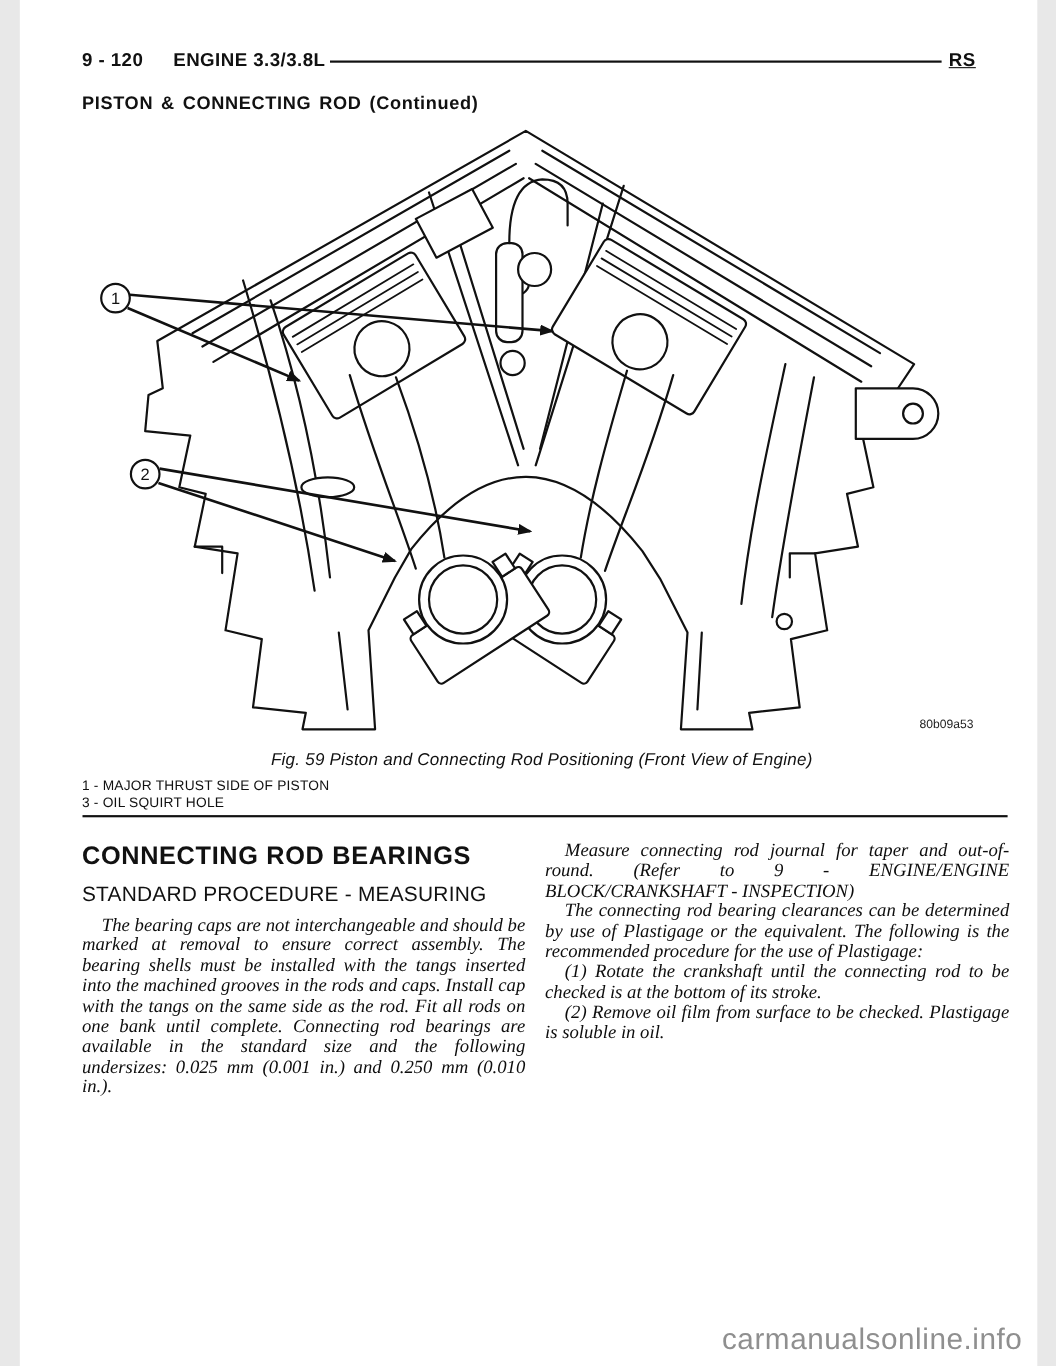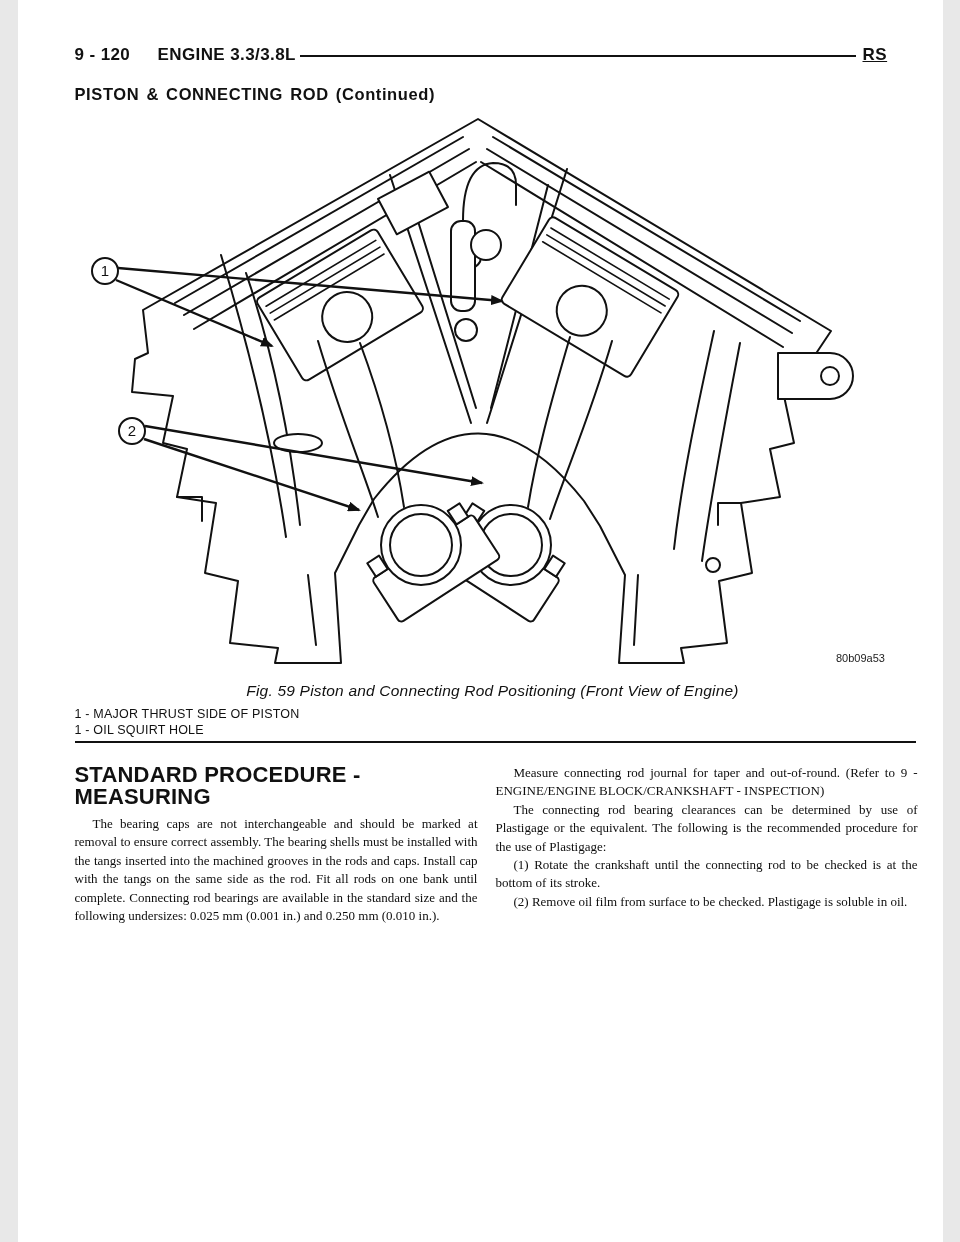--- a/index.html
+++ b/index.html
@@ -20,24 +20,24 @@
     position:absolute;left:60px;top:682px;width:830px;text-align:center;
     font-size:15.5px;font-weight:normal;font-style:italic;letter-spacing:.2px;
   }
   .fig-legend{position:absolute;left:57px;top:706px;font-size:12.5px;line-height:16px;letter-spacing:.2px;}
   .legend-rule{position:absolute;left:57px;top:741px;width:841px;height:2px;background:#111;}
   
   .col{position:absolute;top:764px;}
   .col-left{left:57px;width:403px;}
   .col-right{left:478px;width:422px;}
   .h1{font-size:23px;font-weight:bold;letter-spacing:.6px;margin:0 0 13px 0;line-height:26px;}
-  .h2{font-size:22px;font-weight:bold;letter-spacing:.2px;line-height:22px;margin:0 0 7px 0;}
+  .h2{font-size:19px;font-weight:normal;letter-spacing:.2px;line-height:22px;margin:0 0 7px 0;}
   .body-p{
-    font-family:"Liberation Serif",serif;font-size:13px;line-height:18.4px;
-    text-align:justify;text-align-last:left;margin:0;text-indent:18px;color:#0d0d0d;
+    font-family:"Liberation Serif",serif;font-size:17px;line-height:18.4px;
+    text-align:justify;text-align-last:left;margin:0;text-indent:18px;color:#0d0d0d;font-style:italic;
   }
   .caution{
     font-size:15px;font-weight:bold;line-height:19.5px;text-align:justify;text-align-last:left;
     margin:17px 0 0 0;letter-spacing:.1px;
   }
   .bold-run{font-weight:bold;}
   
   .watermark{
     position:absolute;right:13px;top:1202px;font-size:27px;color:#8f8f8f;
     letter-spacing:.5px;font-family:"Liberation Sans",sans-serif;
@@ -160,32 +160,34 @@
       <text class="callout-num" x="54" y="331">2</text>
     </g>
 
     <text class="fig-code" x="758" y="557">80b09a53</text>
   </svg>
 
   <div class="fig-caption">Fig. 59 Piston and Connecting Rod Positioning (Front View of Engine)</div>
 
   <div class="fig-legend">
     <div>1 - MAJOR THRUST SIDE OF PISTON</div>
-    <div>1 - OIL SQUIRT HOLE</div>
+    <div>3 - OIL SQUIRT HOLE</div>
   </div>
   <div class="legend-rule"></div>
 
   <div class="col col-left">
+    <div class="h1">CONNECTING ROD BEARINGS</div>
     <div class="h2">
       <div>STANDARD PROCEDURE - MEASURING</div>
     </div>
     <p class="body-p">The bearing caps are not interchangeable and should be marked at removal to ensure correct assembly. The bearing shells must be installed with the tangs inserted into the machined grooves in the rods and caps. Install cap with the tangs on the same side as the rod. Fit all rods on one bank until complete. Connecting rod bearings are available in the standard size and the following undersizes: 0.025 mm (0.001 in.) and 0.250 mm (0.010 in.).</p>
   </div>
 
   <div class="col col-right">
     <p class="body-p">Measure connecting rod journal for taper and out-of-round. (Refer to 9 - ENGINE/ENGINE BLOCK/CRANKSHAFT - INSPECTION)</p>
     <p class="body-p">The connecting rod bearing clearances can be determined by use of Plastigage or the equivalent. The following is the recommended procedure for the use of Plastigage:</p>
     <p class="body-p">(1) Rotate the crankshaft until the connecting rod to be checked is at the bottom of its stroke.</p>
     <p class="body-p">(2) Remove oil film from surface to be checked. Plastigage is soluble in oil.</p>
   </div>
 
+  <div class="watermark">carmanualsonline.info</div>
 
 </div>
 
 </body></html>

